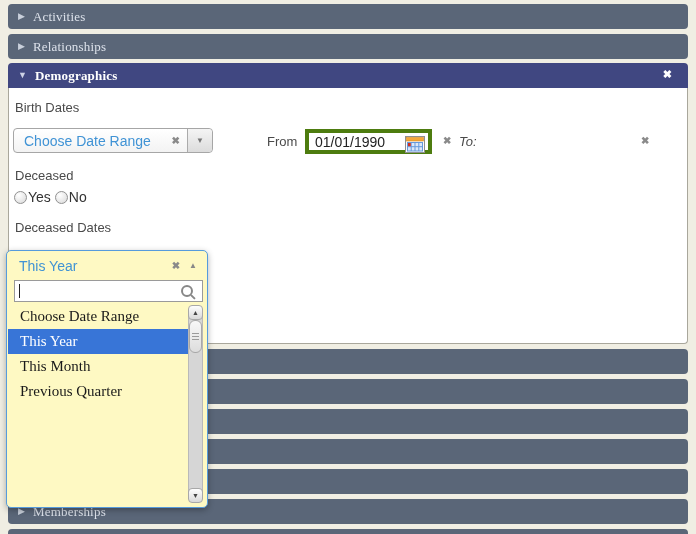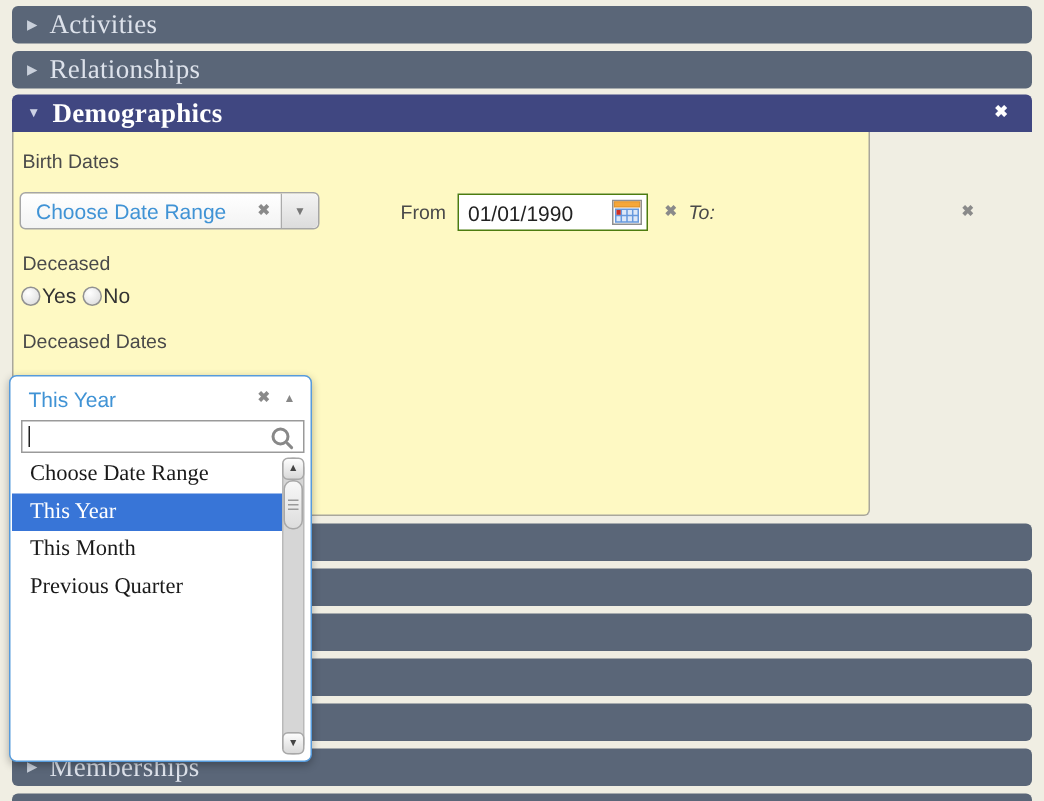--- a/index.html
+++ b/index.html
@@ -3,56 +3,56 @@
 <meta charset="utf-8">
 <style>
   html,body{margin:0;padding:0;}
   .stage{position:relative;width:696px;height:534px;overflow:hidden;
          background:#f0eee3;font-family:"Liberation Sans",sans-serif;}
 
   
   .bar{position:absolute;left:8px;width:680px;height:25px;background:#5a6678;
        border-radius:4px;box-sizing:border-box;display:flex;align-items:center;z-index:1;}
   .bar .caret{font-size:9px;color:#c9d0db;margin:0 8px 0 10px;line-height:1;}
-  .bar .bar-label{font-family:"Liberation Serif",serif;font-size:18px;color:#dde2eb;letter-spacing:.2px;}
+  .bar .bar-label{font-family:"Liberation Serif",serif;font-size:13px;color:#dde2eb;letter-spacing:.2px;}
 
   .bar.active{background:#404781;border-radius:4px 4px 0 0;z-index:2;}
   .bar.active .caret{color:#cdd2e6;}
   .bar.active .bar-label{color:#ffffff;font-weight:bold;}
   .close-x{position:absolute;right:16px;top:5px;font-size:11px;color:#ffffff;font-weight:bold;cursor:pointer;}
 
   
-  .panel{position:absolute;left:8px;top:88px;width:572px;height:256px;box-sizing:border-box;
-         background:#fef9c3;border:1px solid #a9a79c;border-top:none;border-radius:0 0 4px 4px;z-index:2;}
+  .panel{position:absolute;left:8px;top:88px;width:680px;height:256px;box-sizing:border-box;
+         background:#ffffff;border:1px solid #a9a79c;border-top:none;border-radius:0 0 4px 4px;z-index:2;}
   .field-label{position:absolute;font-size:13px;color:#4a4a4a;}
 
   
   .select-control{position:absolute;height:25px;box-sizing:border-box;background:linear-gradient(#ffffff,#f3f3f3);
         border:1px solid #a6a6a6;border-radius:4px;display:flex;align-items:center;cursor:pointer;}
   .select-value{font-size:14px;color:#4093d5;padding-left:10px;flex:1;white-space:nowrap;}
   .clear-icon{font-size:10px;color:#8a8a8a;font-weight:bold;padding:0 7px;cursor:pointer;line-height:1;}
   .arrow-btn{width:24px;align-self:stretch;border-left:1px solid #ababab;border-radius:0 4px 4px 0;
         background:linear-gradient(#f4f4f4,#dcdcdc);display:flex;align-items:center;justify-content:center;cursor:pointer;}
   .arrow-btn span{font-size:8px;color:#777;line-height:1;}
 
   
-  .input-wrap{position:absolute;height:25px;box-sizing:border-box;border:1px solid #4d7c0f;background:#fff;}
+  .input-wrap{position:absolute;height:25px;box-sizing:border-box;border:4px solid #4d7c0f;background:#fff;}
   .input-wrap input{position:absolute;left:0;top:0;width:100%;height:100%;border:none;outline:none;
         padding:0 26px 0 6px;font-size:14px;color:#222;font-family:"Liberation Sans",sans-serif;box-sizing:border-box;background:transparent;}
   .cal-btn{position:absolute;right:3px;top:3px;width:20px;height:17px;cursor:pointer;}
   .x-after{position:absolute;font-size:10px;color:#8a8a8a;font-weight:bold;cursor:pointer;}
 
   
   .radio-row{position:absolute;display:flex;align-items:center;}
   .radio{width:13px;height:13px;border-radius:50%;border:1px solid #919191;box-sizing:border-box;
          background:radial-gradient(circle at 35% 30%,#ffffff 0%,#dcdcdc 90%);cursor:pointer;}
   .radio-label{font-size:14px;color:#333;margin:0 4px 0 1px;}
 
   
-  .popup{position:absolute;left:6px;top:250px;width:202px;height:258px;box-sizing:border-box;background:#ffffff;
+  .popup{position:absolute;left:6px;top:250px;width:202px;height:258px;box-sizing:border-box;background:#fef9c3;
          border:1px solid #569bdc;border-radius:5px;box-shadow:0 2px 6px rgba(0,0,0,.3);z-index:20;text-decoration:underline;}
   .popup-header{position:absolute;left:2px;right:2px;top:2px;height:25px;display:flex;align-items:center;}
   .popup-header .select-value{padding-left:10px;}
   .popup-header .up-arrow{font-size:8px;color:#888;padding:0 8px 0 2px;cursor:pointer;}
   .search-wrap{position:absolute;left:7px;top:29px;width:189px;height:22px;box-sizing:border-box;border:1px solid #9a9a9a;background:#fff;}
   .search-wrap input{position:absolute;left:0;top:0;width:100%;height:100%;border:none;outline:none;
         padding:0 24px 0 5px;font-size:13px;box-sizing:border-box;font-family:"Liberation Sans",sans-serif;background:transparent;}
   .text-caret{position:absolute;left:4px;top:3px;width:1px;height:14px;background:#222;}
   .search-icon{position:absolute;right:9px;top:4px;width:8px;height:8px;border:2px solid #888;border-radius:50%;}
   .search-icon::after{content:"";position:absolute;width:2px;height:6px;background:#888;

